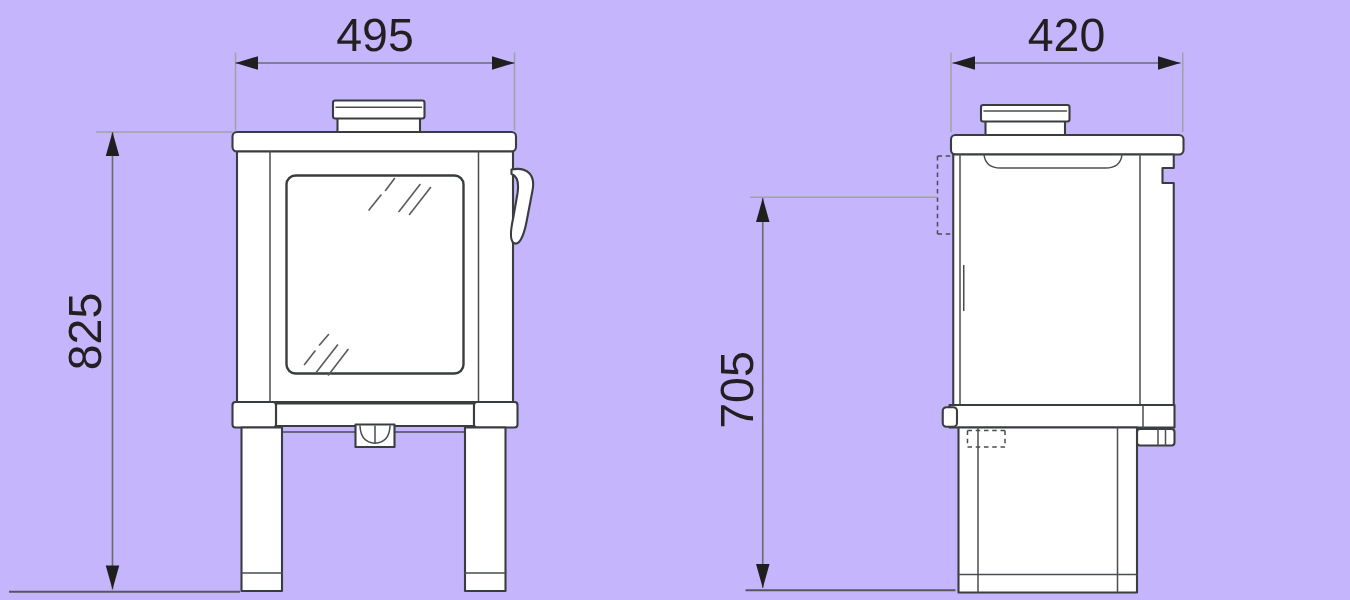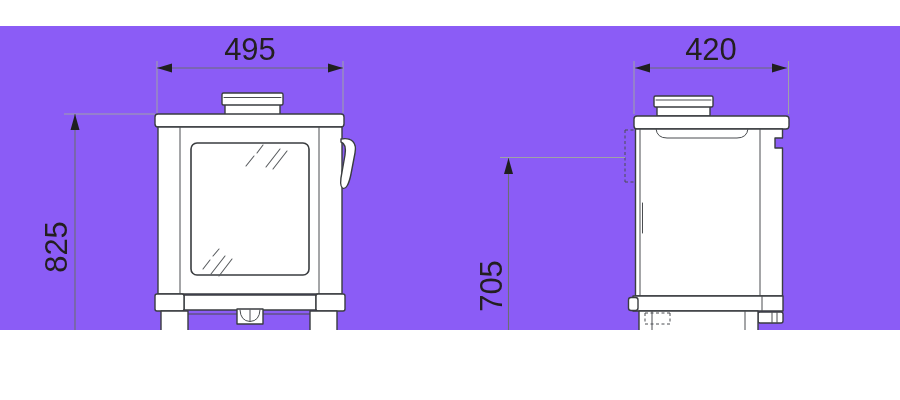--- a/index.html
+++ b/index.html
@@ -1,17 +1,17 @@
 <!DOCTYPE html>
 <html><head>
 <meta charset="utf-8">
 <style>
   html,body{margin:0;padding:0;background:#ffffff;}
-  .stage{position:relative;width:900px;height:304px;background:#8b5cf6;overflow:hidden;
-         font-family:"Liberation Sans", sans-serif;margin-top:26px;}
+  .stage{position:relative;width:900px;height:400px;background:#c4b5fd;overflow:hidden;
+         font-family:"Liberation Sans", sans-serif;}
   svg{display:block;}
   .outline-f{fill:#ffffff;stroke:#3a3d40;stroke-width:1.4;stroke-linejoin:round;}
   .thin{fill:none;stroke:#4a4d50;stroke-width:1;stroke-linecap:round;}
   .glass{fill:#ffffff;stroke:#3a3d40;stroke-width:1.6;}
   .reflect{fill:none;stroke:#5a5d60;stroke-width:1.1;stroke-linecap:round;}
   .dim{fill:none;stroke:#6b6e71;stroke-width:1.1;}
   .base{fill:none;stroke:#55585b;stroke-width:1.3;}
   .ext{fill:none;stroke:#9fa3a6;stroke-width:1;}
   .dashed{fill:none;stroke:#4a4d50;stroke-width:1;stroke-dasharray:3 2.5;}
   .arrow{fill:#1f1f1f;stroke:none;}

